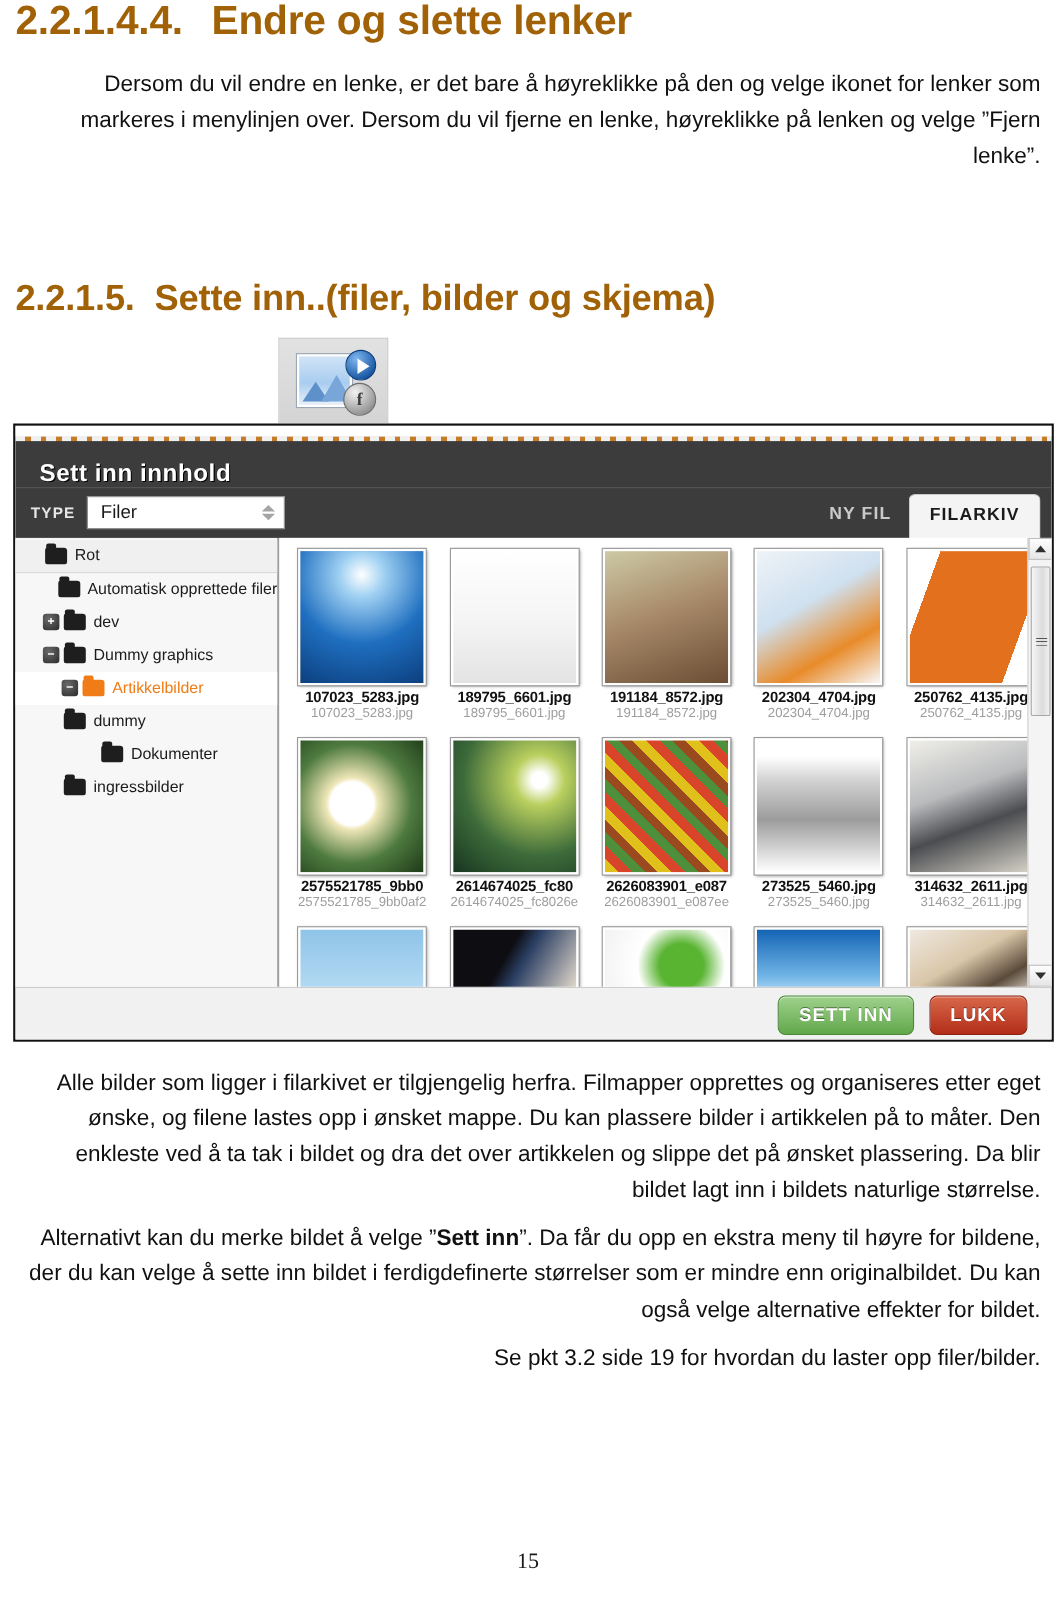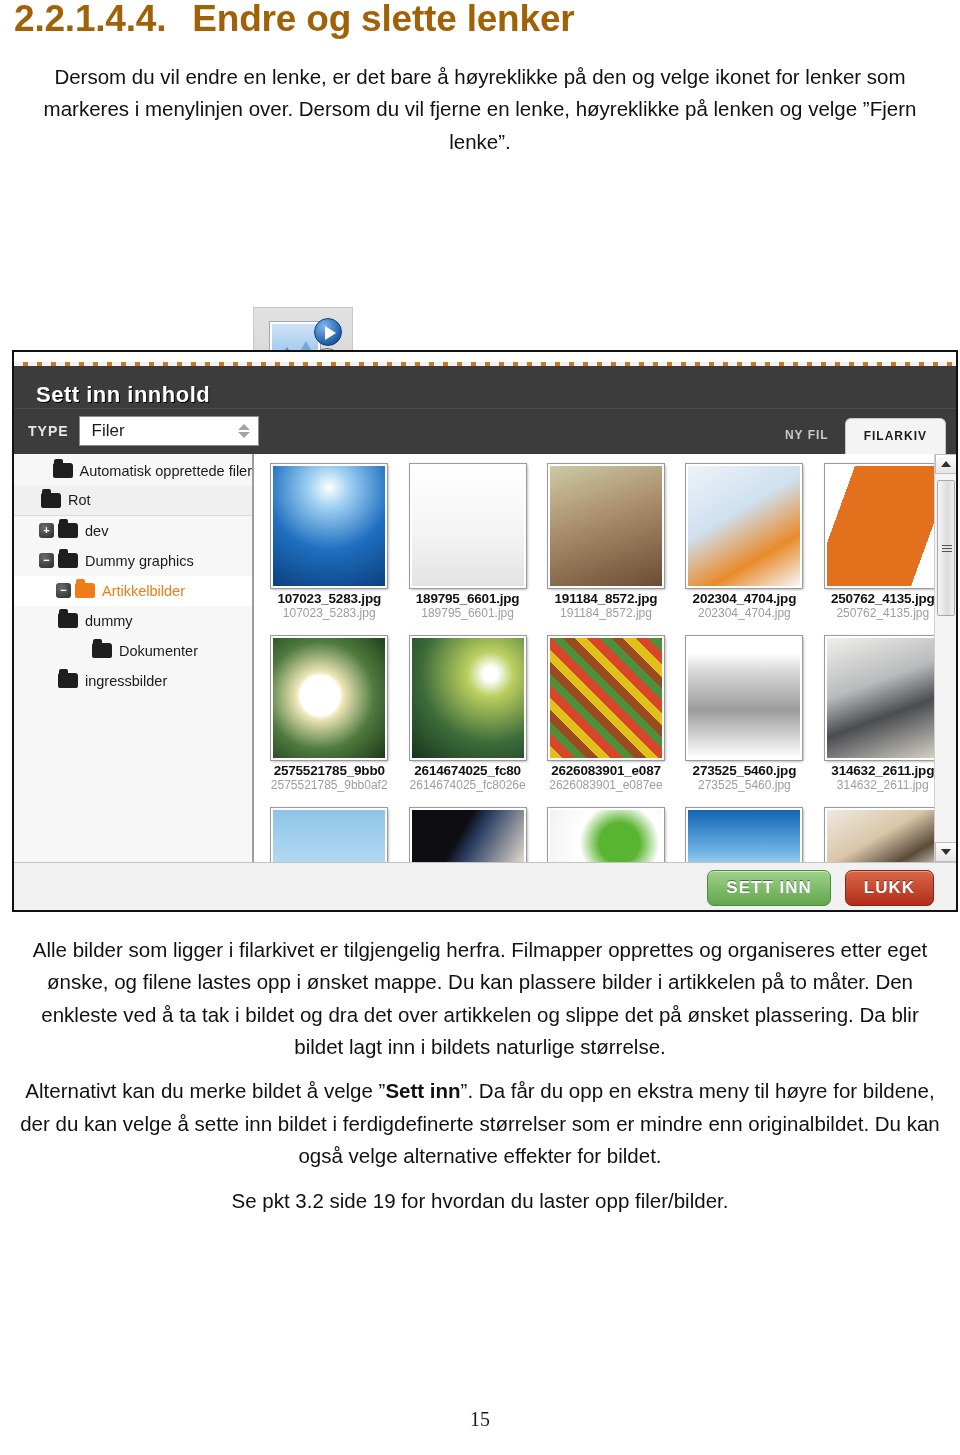--- a/index.html
+++ b/index.html
@@ -27,21 +27,21 @@
   }
   h1.heading .num { margin-right: 26px; }
   h1.heading.h2 { font-size: 33px; }
   h1.heading.h2 .num { margin-right: 18px; }
 
   p.body {
     font-size: 20.5px;
     line-height: 1.58;
     margin: 0;
     color: #111;
-    text-align: center;
+    text-align: right;
   }
   .sp-a { height: 22px; }
   .sp-b { height: 96px; }
   .sp-c { height: 14px; }
   .sp-d { height: 12px; }
   .sp-e { height: 18px; }
   .sp-f { height: 22px; }
 
   
   .sett-inn-icon {
@@ -128,21 +128,21 @@
   }
   .type-select .spinner { display:flex; flex-direction:column; gap:2px; opacity:.55; }
   .type-select .spinner i {
     width:0;height:0;border-left:6px solid transparent;border-right:6px solid transparent;
   }
   .type-select .spinner i.up { border-bottom:6px solid #5b5b5b; }
   .type-select .spinner i.dn { border-top:6px solid #5b5b5b; }
 
   .tabs { position:absolute; right:10px; bottom:0; display:flex; align-items:flex-end; gap:0; }
   .tab {
-    font-size:12px; font-weight:bold; letter-spacing:1px; padding:9px 16px;
+    font-size:16px; font-weight:bold; letter-spacing:1px; padding:9px 16px;
   }
   .tab.inactive { color:#c9c9c9; padding-bottom:12px; }
   .tab.active {
     background:#f4f4f4; color:#1b1b1b;
     border-radius:6px 6px 0 0; padding:10px 18px 11px 18px; border:1px solid #c8c8c8; border-bottom:none;
   }
 
   .dlg-body { display:flex; height:408px; background:#ffffff; }
 
   
@@ -248,20 +248,23 @@
   <h1 class="heading">
     <span class="num">2.2.1.4.4.</span><span>Endre og slette lenker</span>
   </h1>
 
   <div class="sp-a"></div>
 
   <p class="body">Dersom du vil endre en lenke, er det bare å høyreklikke på den og velge ikonet for lenker som markeres i menylinjen over.  Dersom du vil fjerne en lenke, høyreklikke på lenken og velge ”Fjern lenke”.</p>
 
   <div class="sp-b"></div>
 
+  <h1 class="heading h2">
+    <span class="num">2.2.1.5.</span><span>Sette inn..(filer, bilder og skjema)</span>
+  </h1>
 
   <div class="sp-b" style="height:64px"></div>
 
   <div class="sett-inn-icon">
     <div class="pic"></div>
     <div class="play"></div>
     <div class="flash">f</div>
   </div>
 
 
@@ -293,31 +296,31 @@
 
       <div class="tabs">
         <div class="tab inactive">NY FIL</div>
         <div class="tab active">FILARKIV</div>
       </div>
     </div>
 
     <div class="dlg-body">
 
       <div class="tree" id="tree">
-          <div class="node">
-            <span class="indent" style="width: 17px;"></span>
-            <span class="toggle none"></span>
-            <span class="folder"></span>
-            <span class="lbl">Automatisk opprettede filer</span>
-          </div>
           <div class="node root">
             <span class="indent" style="width: 0px;"></span>
             <span class="toggle none"></span>
             <span class="folder"></span>
             <span class="lbl">Rot</span>
+          </div>
+          <div class="node">
+            <span class="indent" style="width: 17px;"></span>
+            <span class="toggle none"></span>
+            <span class="folder"></span>
+            <span class="lbl">Automatisk opprettede filer</span>
           </div>
           <div class="node">
             <span class="indent" style="width: 17px;"></span>
             <span class="toggle">+</span>
             <span class="folder"></span>
             <span class="lbl">dev</span>
           </div>
           <div class="node">
             <span class="indent" style="width: 17px;"></span>
             <span class="toggle">−</span>

